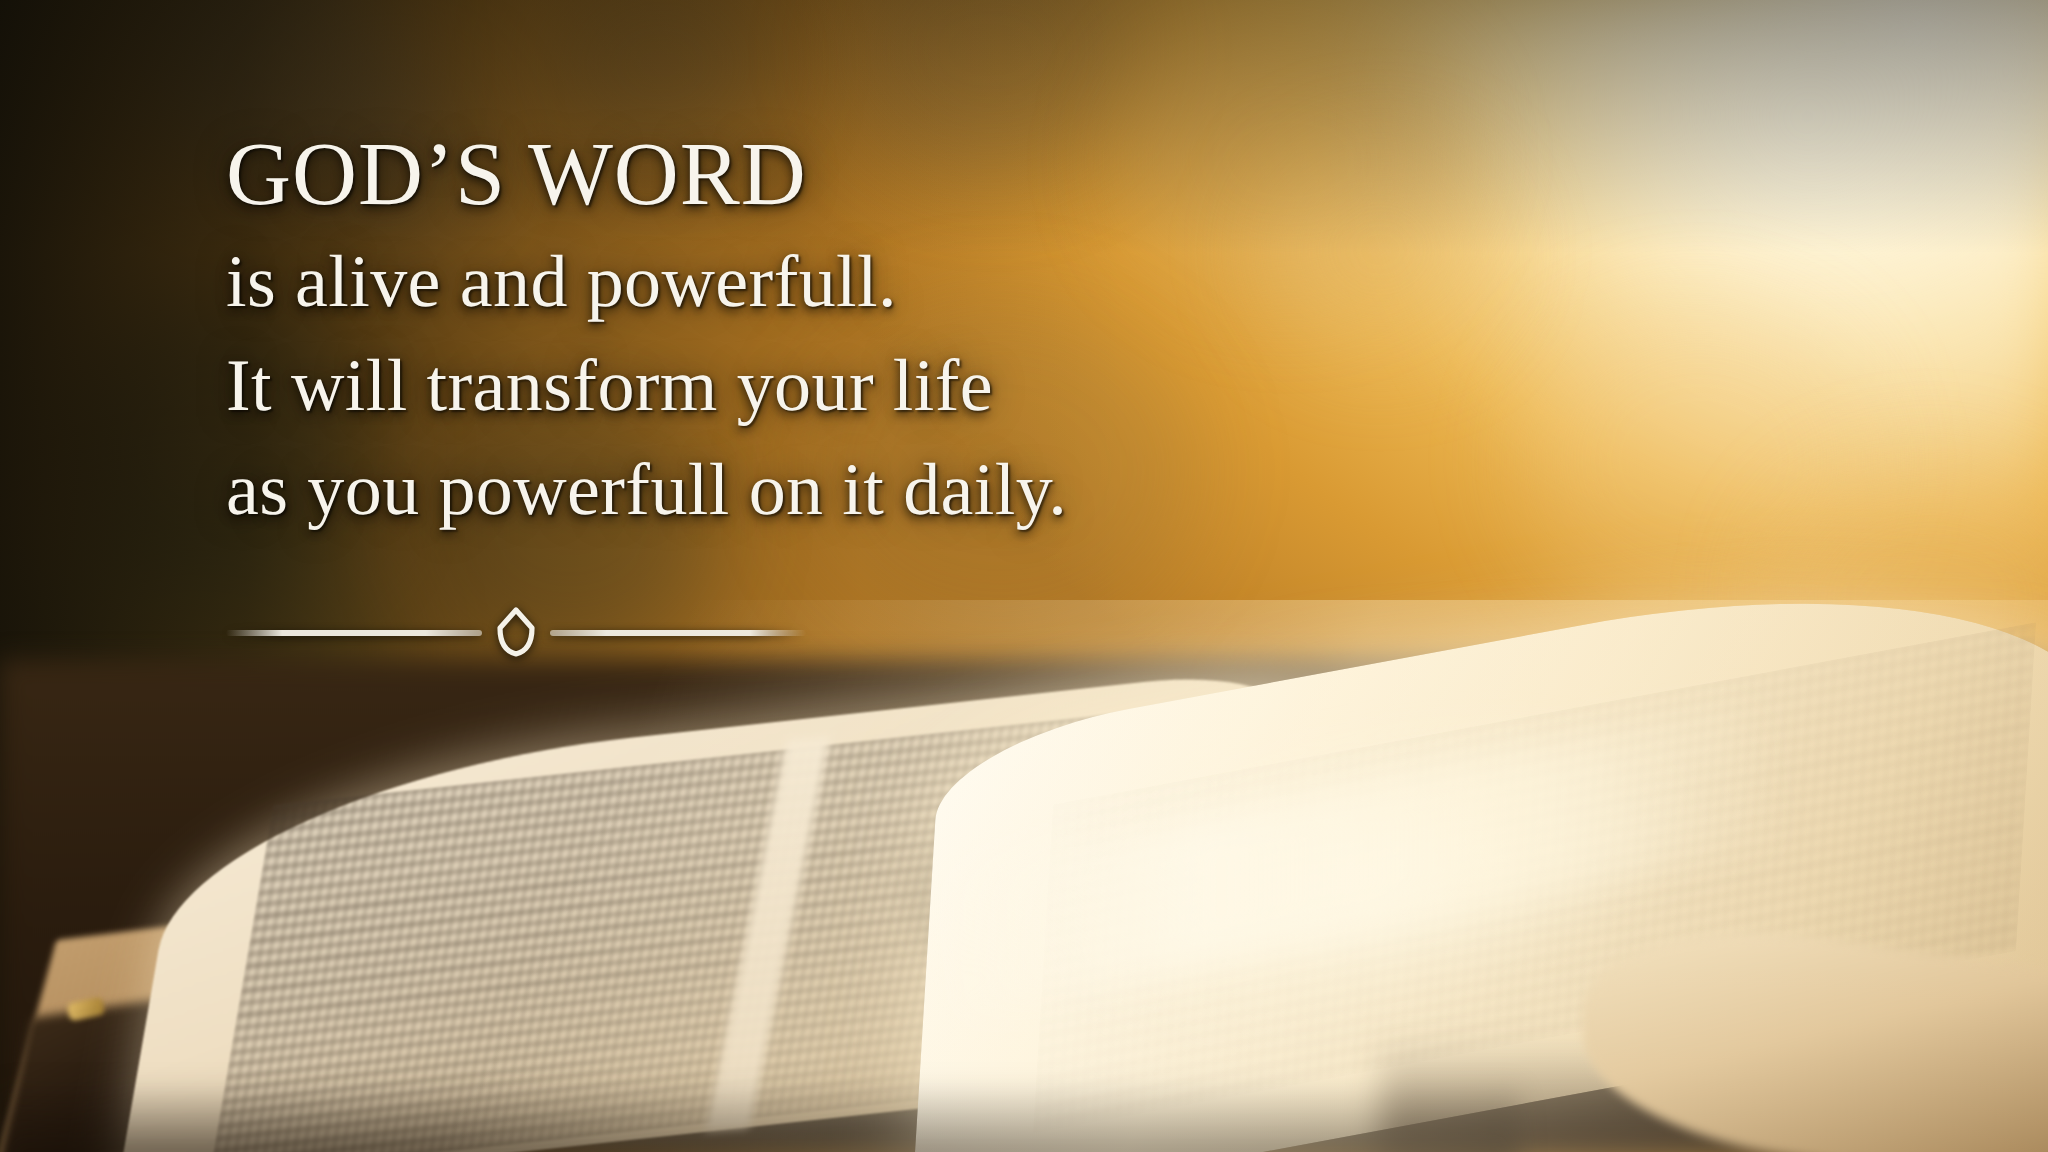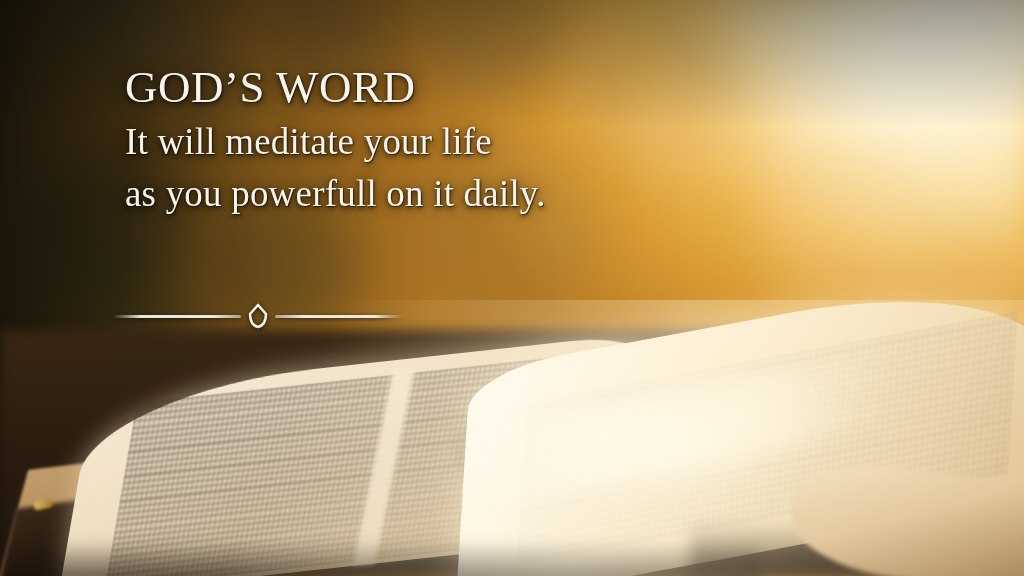--- a/index.html
+++ b/index.html
@@ -237,21 +237,20 @@
     width: 640px;
     color: #f7f4ec;
   }
   .quote-line {
     display: block;
     white-space: nowrap;
     text-shadow:
       0 2px 5px rgba(14,10,4,0.80),
       0 0 16px rgba(20,14,6,0.55),
       1px 1px 1px rgba(0,0,0,0.5);
-    margin-left: 12px;
   }
   .line-headline {
     font-size: 45px;
     line-height: 58px;
     letter-spacing: 0.5px;
   }
   .line-body {
     font-size: 37px;
     line-height: 52px;
     letter-spacing: 0.2px;
@@ -336,21 +335,22 @@
     <div class="gutter-hilite"></div>
     <div class="curl-shadow"></div>
     <div class="page-right-curl"></div>
 
     <div class="book-base-shadow"></div>
     <div class="book-light-wash"></div>
   </div>
 
   <div class="quote">
     <span class="quote-line line-headline">GOD’S WORD</span>
-    <span class="quote-line line-body">It will meditate your life</span>
+    <span class="quote-line line-body">is alive and powerfull.</span>
+    <span class="quote-line line-body">It will transform your life</span>
     <span class="quote-line line-body">as you powerfull on it daily.</span>
   </div>
 
   <div class="divider">
     <span class="div-rule left"></span>
     <svg class="div-diamond" viewBox="0 0 22 26">
       <path d="M11 2 L19 11 Q19 22 11 24 Q3 22 3 11 Z" fill="none" stroke="#f5f2e9" stroke-width="2.6" stroke-linejoin="round"></path>
     </svg>
     <span class="div-rule right"></span>
   </div>

